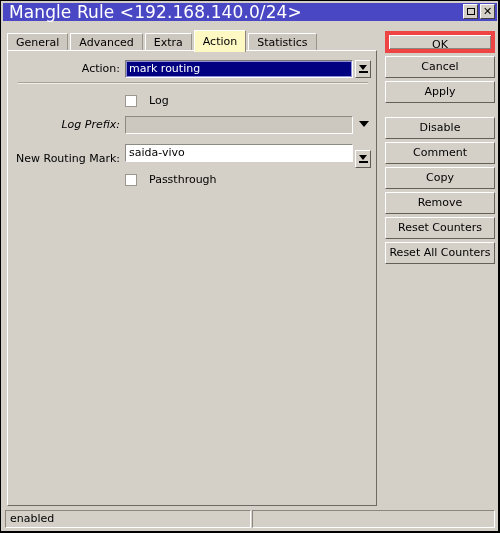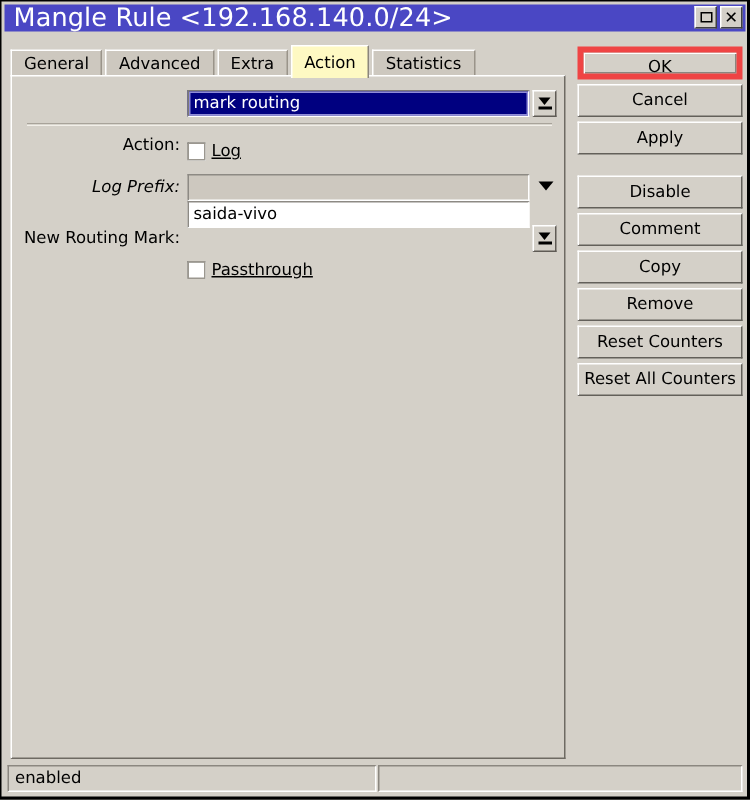--- a/index.html
+++ b/index.html
@@ -224,24 +224,23 @@
     height: 12px;
     box-sizing: border-box;
     background: #ffffff;
     border: 1px solid #6d6a64;
     border-right-color: #ffffff;
     border-bottom-color: #ffffff;
     outline: 1px solid #9b978f;
     outline-offset: -1px;
   }
   .cb-label {
-    margin-left: 4px;
+    margin-left: 12px;
     font-size: 11px;
     line-height: 12px;
-    text-decoration: underline;
   }
 
   
   .sep {
     position: absolute;
     height: 2px;
     border-top: 1px solid #a8a39a;
     border-bottom: 1px solid #f2efe9;
     box-sizing: border-box;
   }
@@ -324,42 +323,42 @@
   <div class="tabstrip">
     <div class="tab">General</div>
     <div class="tab">Advanced</div>
     <div class="tab">Extra</div>
     <div class="tab active">Action</div>
     <div class="tab">Statistics</div>
   </div>
 
   <div class="panel">
 
-    <div class="lbl" style="left:0; top:9px; width:112px;margin-top:28px;">Action:</div>
+    <div class="lbl" style="left:0; top:9px; width:112px;">Action:</div>
     <div class="field selected" style="left:117px; top:9px; width:228px;">mark routing</div>
     <div class="dropbtn" style="left:347px; top:9px;">
       <span class="arrowgroup">
         <span class="tri"></span>
           <span class="bar"></span>
       </span>
     </div>
 
     <div class="sep" style="left:10px; top:31px; width:350px;"></div>
 
     <div class="cbwrap" style="left:117px; top:41px;">
       <span class="cb"></span>
       <span class="cb-label">Log</span>
     </div>
 
     <div class="lbl" style="left:0; top:65px; width:112px;font-style:italic;">Log Prefix:</div>
     <div class="field disabled" style="left:117px; top:65px; width:228px;" placeholder=""></div>
     <div class="tri-plain" style="left:351px; top:70px;"></div>
 
     <div class="lbl" style="left:0; top:99px; width:112px;">New Routing Mark:</div>
-    <div class="field" style="left:117px; top:83px; width:228px;">saida-vivo</div>
+    <div class="field" style="left:117px; top:93px; width:228px;">saida-vivo</div>
     <div class="dropbtn" style="left:347px; top:99px;">
       <span class="arrowgroup">
         <span class="tri"></span>
           <span class="bar"></span>
       </span>
     </div>
 
     <div class="cbwrap" style="left:117px; top:120px;">
       <span class="cb"></span>
       <span class="cb-label">Passthrough</span>

